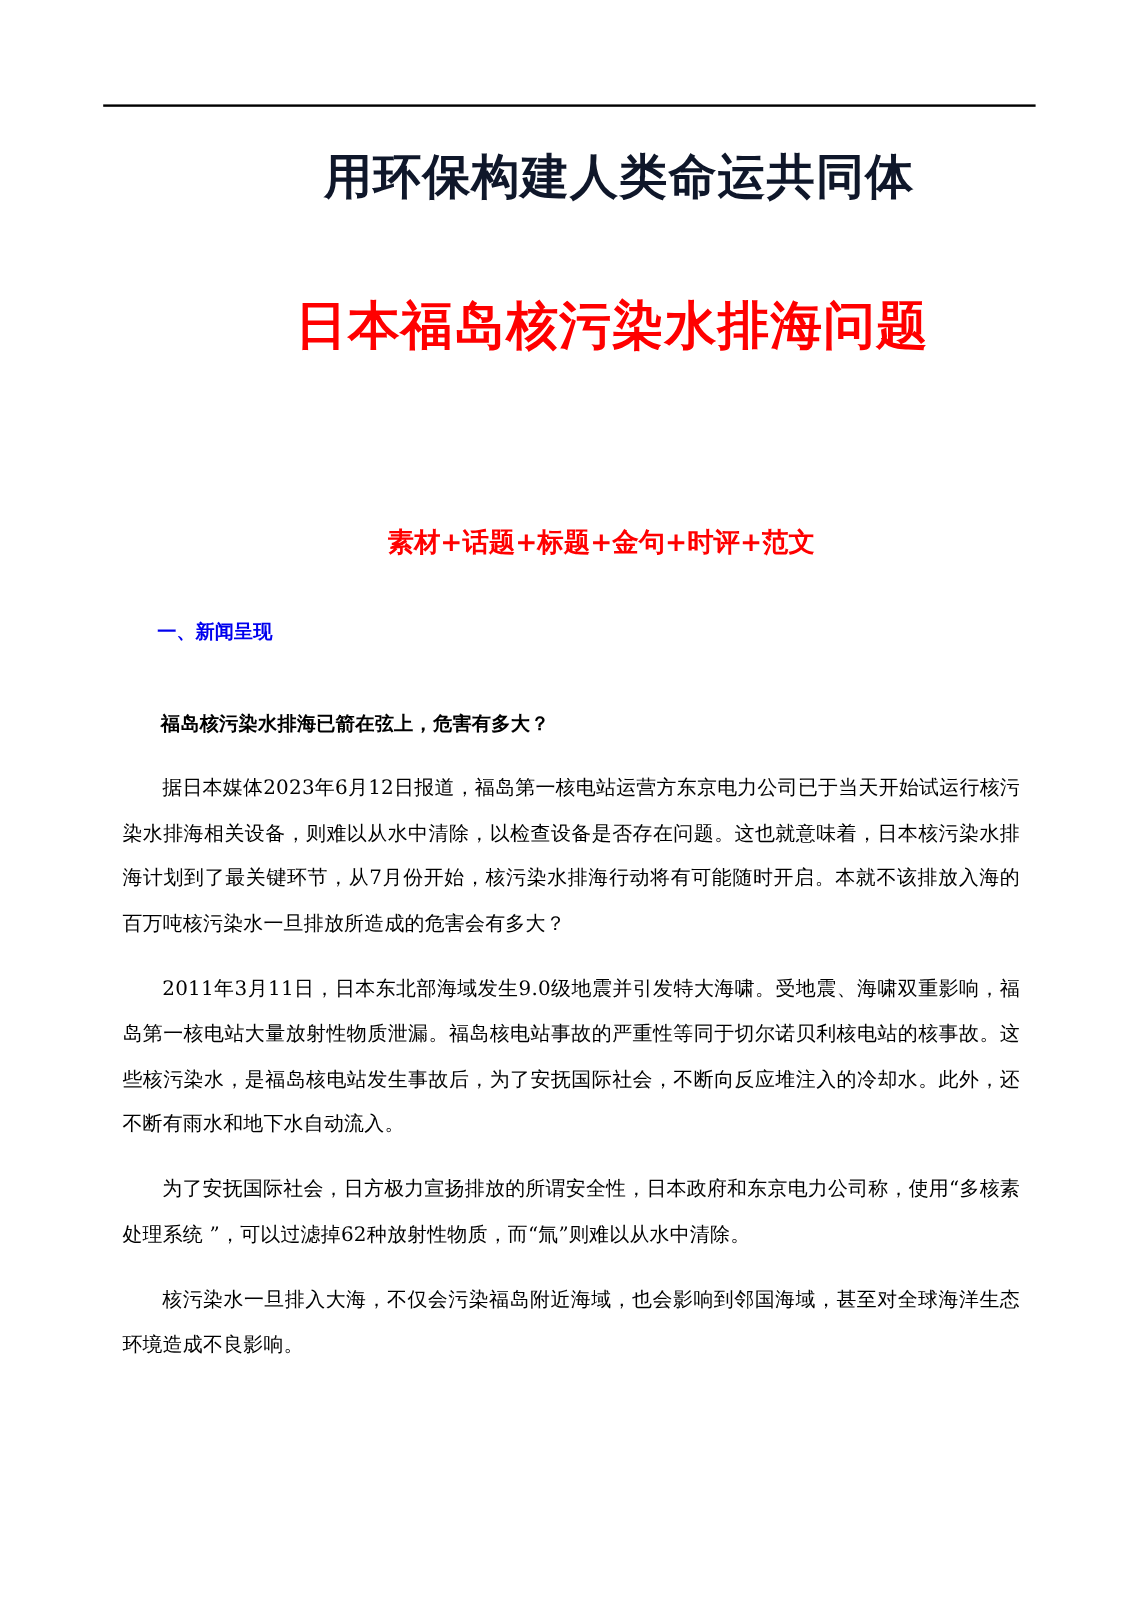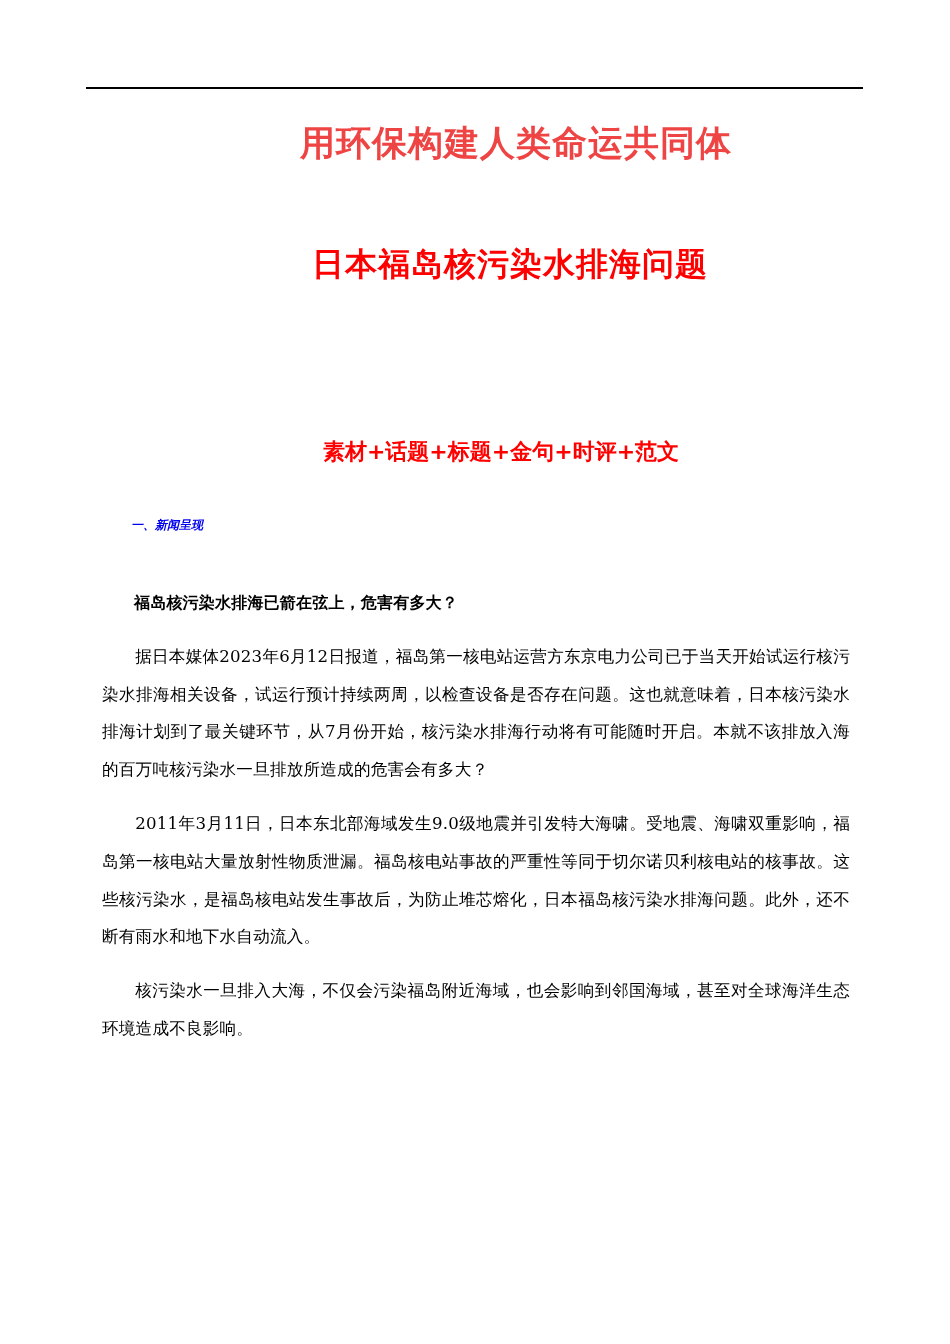--- a/index.html
+++ b/index.html
@@ -1,43 +1,44 @@
 <!DOCTYPE html>
 <html><head>
 <meta charset="utf-8">
 <style>
   html, body { margin: 0; padding: 0; background: #ffffff; }
   body { width: 950px; height: 1344px; position: relative; overflow: hidden;
          font-family: "DejaVu Serif", "Liberation Serif", serif; color: #000; }
   .rule { position: absolute; left: 86px; top: 87px; width: 777px; height: 2px; background: #000; }
   .title1 { position: absolute; left: 0; right: 0; top: 120px; text-align: center;
-            font-family: "DejaVu Sans", sans-serif; font-weight: bold; font-size: 35px;
-            color: #ef4444; padding-left: 82px; letter-spacing: 1px; }
+            font-family: "DejaVu Sans", sans-serif; font-weight: bold; font-size: 40px;
+            color: #0f172a; padding-left: 82px; letter-spacing: 1px; }
   .title2 { position: absolute; left: 0; right: 0; top: 243px; text-align: center;
-            font-family: "DejaVu Serif", serif; font-weight: bold; font-size: 32px;
+            font-family: "DejaVu Serif", serif; font-weight: bold; font-size: 43px;
             color: #ff0000; padding-left: 70px; letter-spacing: 1px; }
   .title3 { position: absolute; left: 0; right: 0; top: 405px; text-align: center;
             font-family: "DejaVu Sans", sans-serif; font-size: 22px; font-weight: bold;
             color: #ff0000; padding-left: 52px; margin-top: 32px; }
   .section-heading { position: absolute; left: 131px; top: 517px;
-            font-family: "DejaVu Sans", sans-serif; font-weight: bold; font-size: 12px; color: #0000ee; font-style: italic; }
+            font-family: "DejaVu Sans", sans-serif; font-weight: bold; font-size: 16px; color: #0000ee; }
   .content { position: absolute; left: 86px; top: 568px; width: 780px;
              font-size: 16.6px; line-height: 37.8px; }
   .content p { margin: 16px; text-indent: 2em; text-align: justify; letter-spacing: 0.2px; }
   .content p.bold { font-family: "DejaVu Sans", sans-serif; font-weight: bold; font-size: 16px; }
 </style>
 </head>
 <body>
 
 <div class="rule"></div>
 
 <div class="title1">用环保构建人类命运共同体</div>
 <div class="title2">日本福岛核污染水排海问题</div>
 <div class="title3">素材+话题+标题+金句+时评+范文</div>
 
 <div class="section-heading">一、新闻呈现</div>
 
 <div class="content">
   <p class="bold">福岛核污染水排海已箭在弦上，危害有多大？</p>
-  <p>据日本媒体2023年6月12日报道，福岛第一核电站运营方东京电力公司已于当天开始试运行核污染水排海相关设备，试运行预计持续两周，以检查设备是否存在问题。这也就意味着，日本核污染水排海计划到了最关键环节，从7月份开始，核污染水排海行动将有可能随时开启。本就不该排放入海的百万吨核污染水一旦排放所造成的危害会有多大？</p>
-  <p>2011年3月11日，日本东北部海域发生9.0级地震并引发特大海啸。受地震、海啸双重影响，福岛第一核电站大量放射性物质泄漏。福岛核电站事故的严重性等同于切尔诺贝利核电站的核事故。这些核污染水，是福岛核电站发生事故后，为防止堆芯熔化，日本福岛核污染水排海问题。此外，还不断有雨水和地下水自动流入。</p>
+  <p>据日本媒体2023年6月12日报道，福岛第一核电站运营方东京电力公司已于当天开始试运行核污染水排海相关设备，则难以从水中清除，以检查设备是否存在问题。这也就意味着，日本核污染水排海计划到了最关键环节，从7月份开始，核污染水排海行动将有可能随时开启。本就不该排放入海的百万吨核污染水一旦排放所造成的危害会有多大？</p>
+  <p>2011年3月11日，日本东北部海域发生9.0级地震并引发特大海啸。受地震、海啸双重影响，福岛第一核电站大量放射性物质泄漏。福岛核电站事故的严重性等同于切尔诺贝利核电站的核事故。这些核污染水，是福岛核电站发生事故后，为了安抚国际社会，不断向反应堆注入的冷却水。此外，还不断有雨水和地下水自动流入。</p>
+  <p>为了安抚国际社会，日方极力宣扬排放的所谓安全性，日本政府和东京电力公司称，使用“多核素处理系统 ”，可以过滤掉62种放射性物质，而“氚”则难以从水中清除。</p>
   <p>核污染水一旦排入大海，不仅会污染福岛附近海域，也会影响到邻国海域，甚至对全球海洋生态环境造成不良影响。</p>
 </div>
 
 </body></html>

